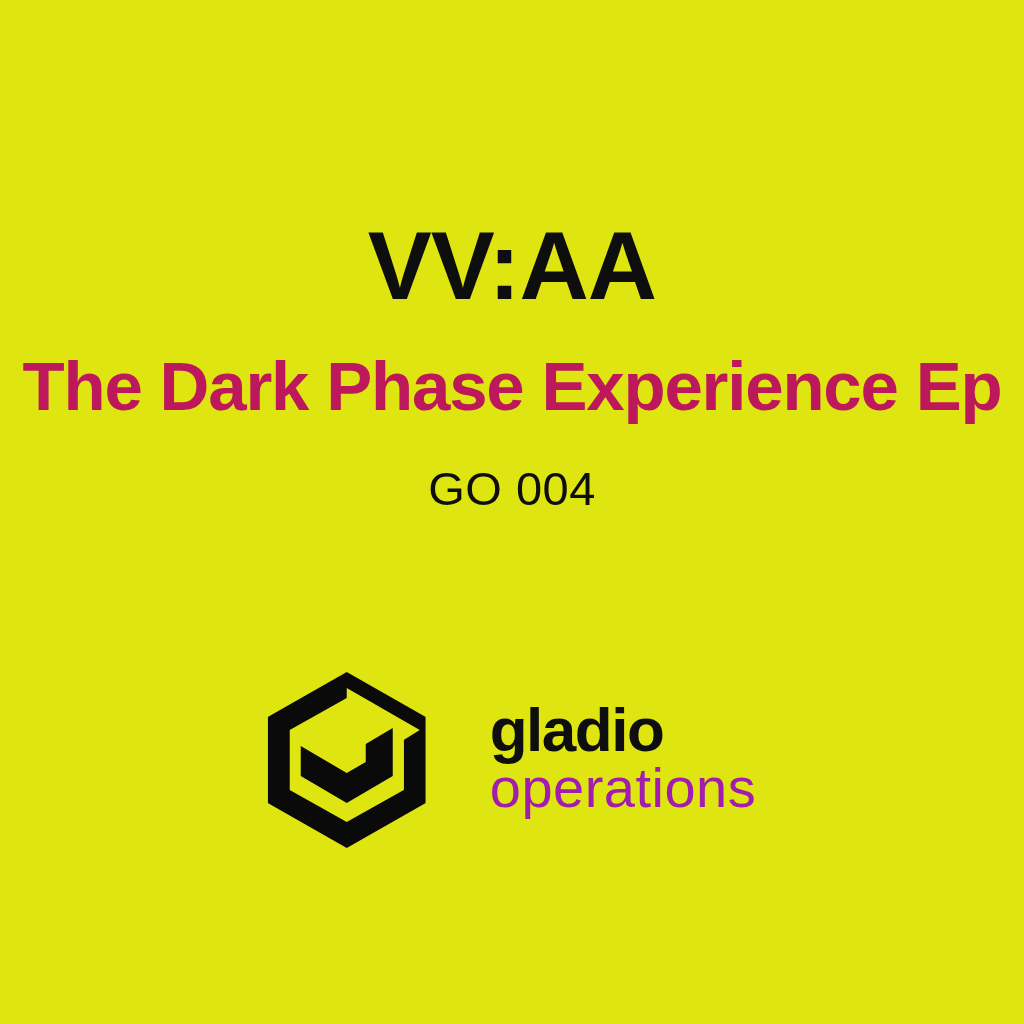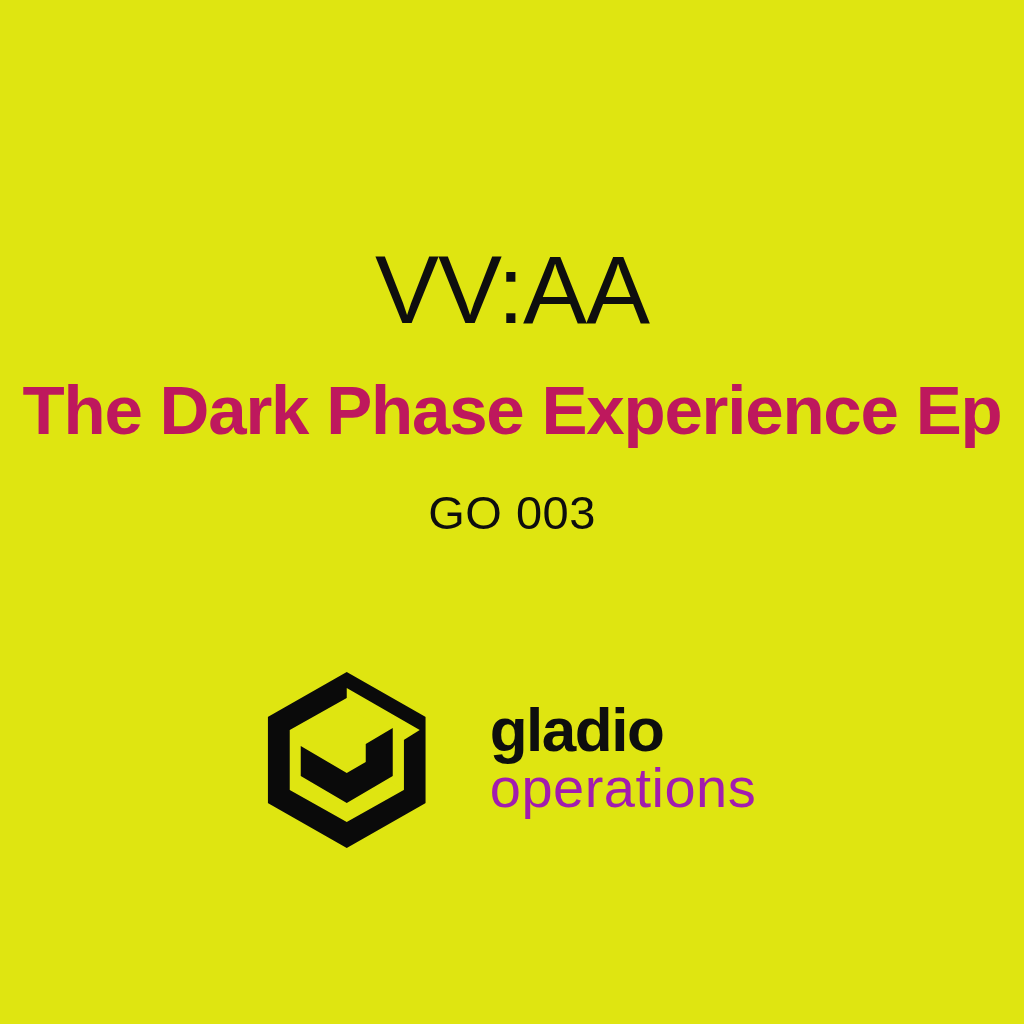--- a/index.html
+++ b/index.html
@@ -26,26 +26,25 @@
     position: absolute;
     left: 0;
     right: 0;
     top: 218px;
     text-align: center;
   }
 
   .release-artist {
     display: block;
     font-size: 96px;
-    font-weight: 400;
+    font-weight: 700;
     line-height: 1.0;
     letter-spacing: -1px;
     color: #0E0E0E;
     white-space: nowrap;
-    margin-top: 24px;
   }
 
   .release-title {
     display: block;
     margin-top: 38px;
     font-size: 69px;
     font-weight: 700;
     line-height: 1.0;
     letter-spacing: -1.2px;
     color: #be185d;
@@ -108,21 +107,21 @@
   }
 </style>
 </head>
 <body>
 
 <div id="cover">
 
   <div class="release-block">
     <span class="release-artist">VV:AA</span>
     <span class="release-title">The Dark Phase Experience Ep</span>
-    <span class="release-catalog">GO 003</span>
+    <span class="release-catalog">GO 004</span>
   </div>
 
   <div class="logo-lockup">
 
     <svg class="logo-mark" viewBox="0 0 158 176" aria-hidden="true">
 
       <path fill="#0A0A0A" fill-rule="evenodd" d="M79 0
                L158 45
                L158 131
                L79 176

